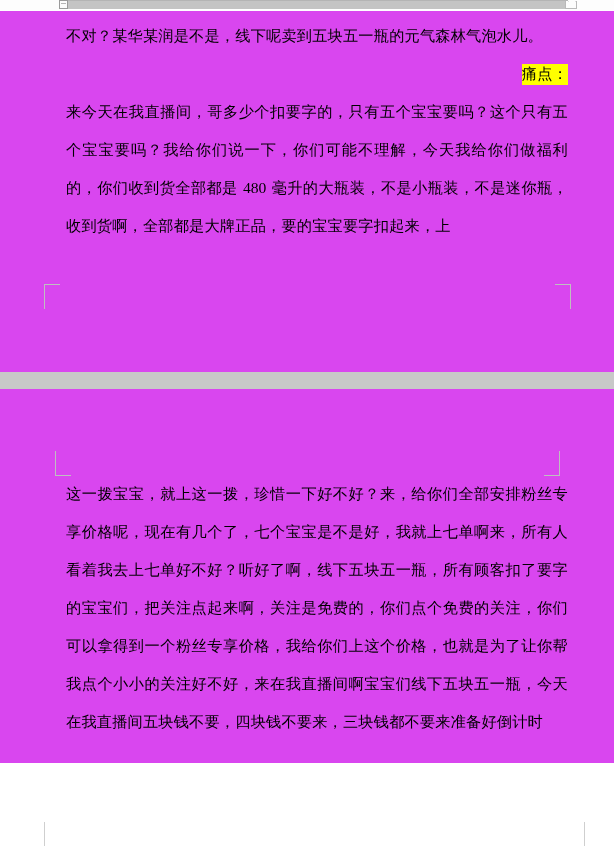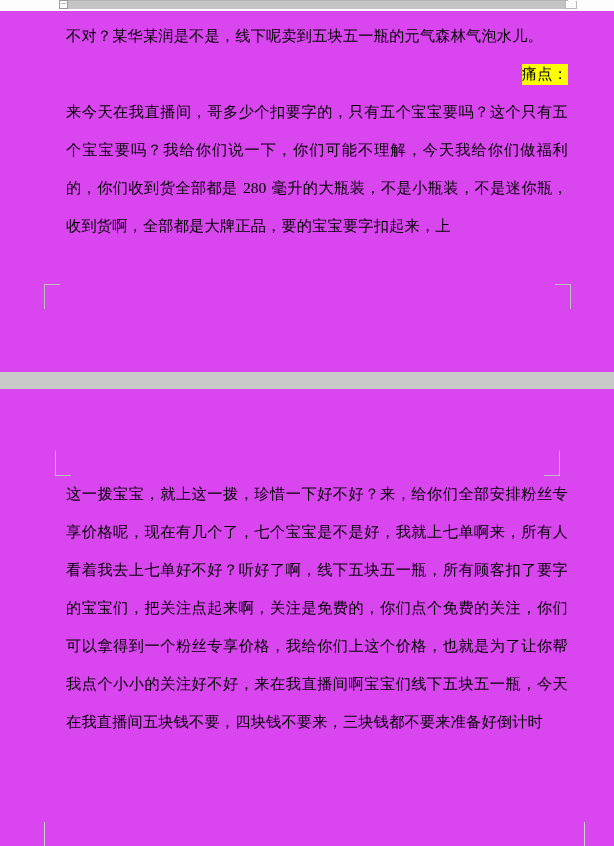--- a/index.html
+++ b/index.html
@@ -99,21 +99,21 @@
     width: 614px;
     background: #d946ef;
   }
   .page-one   { top: 11px;  height: 361px; }
   .page-break {
     position: absolute;
     left: 0; top: 372px;
     width: 614px; height: 17px;
     background: #c8c8c8;
   }
-  .page-two   { top: 389px; height: 457px; }
+  .page-two   { top: 389px; height: 374px; }
 
   
   .corner {
     position: absolute;
     width: 15px;
     height: 24px;
   }
   .corner.bl { border-left: 1px solid #bfbfbf; border-top: 1px solid #bfbfbf; }
   .corner.br { border-right: 1px solid #bfbfbf; border-top: 1px solid #bfbfbf; }
   .corner.tl { border-left: 1px solid #bfbfbf; border-bottom: 1px solid #bfbfbf; }
@@ -183,21 +183,21 @@
 
     <p class="para">
       <span>不对？某华某润是不是，线下呢卖到五块五一瓶的元气森林气泡水儿。</span>
     </p>
 
     <p class="para lastline">
       <span class="hl">痛点：</span>
     </p>
 
     <p class="para">
-      <span>来今天在我直播间，哥多少个扣要字的，只有五个宝宝要吗？这个只有五个宝宝要吗？我给你们说一下，你们可能不理解，今天我给你们做福利的，你们收到货全部都是 </span><span class="num">280</span><span> 毫升的大瓶装，不是小瓶装，不是迷你瓶，收到货啊，全部都是大牌正品，要的宝宝要字扣起来，上</span>
+      <span>来今天在我直播间，哥多少个扣要字的，只有五个宝宝要吗？这个只有五个宝宝要吗？我给你们说一下，你们可能不理解，今天我给你们做福利的，你们收到货全部都是 </span><span class="num">480</span><span> 毫升的大瓶装，不是小瓶装，不是迷你瓶，收到货啊，全部都是大牌正品，要的宝宝要字扣起来，上</span>
     </p>
 
   </div>
 
   <div class="corner bl p1-corner-left"></div>
   <div class="corner br p1-corner-right"></div>
 </div>
 
 <div class="page-break"></div>
 

